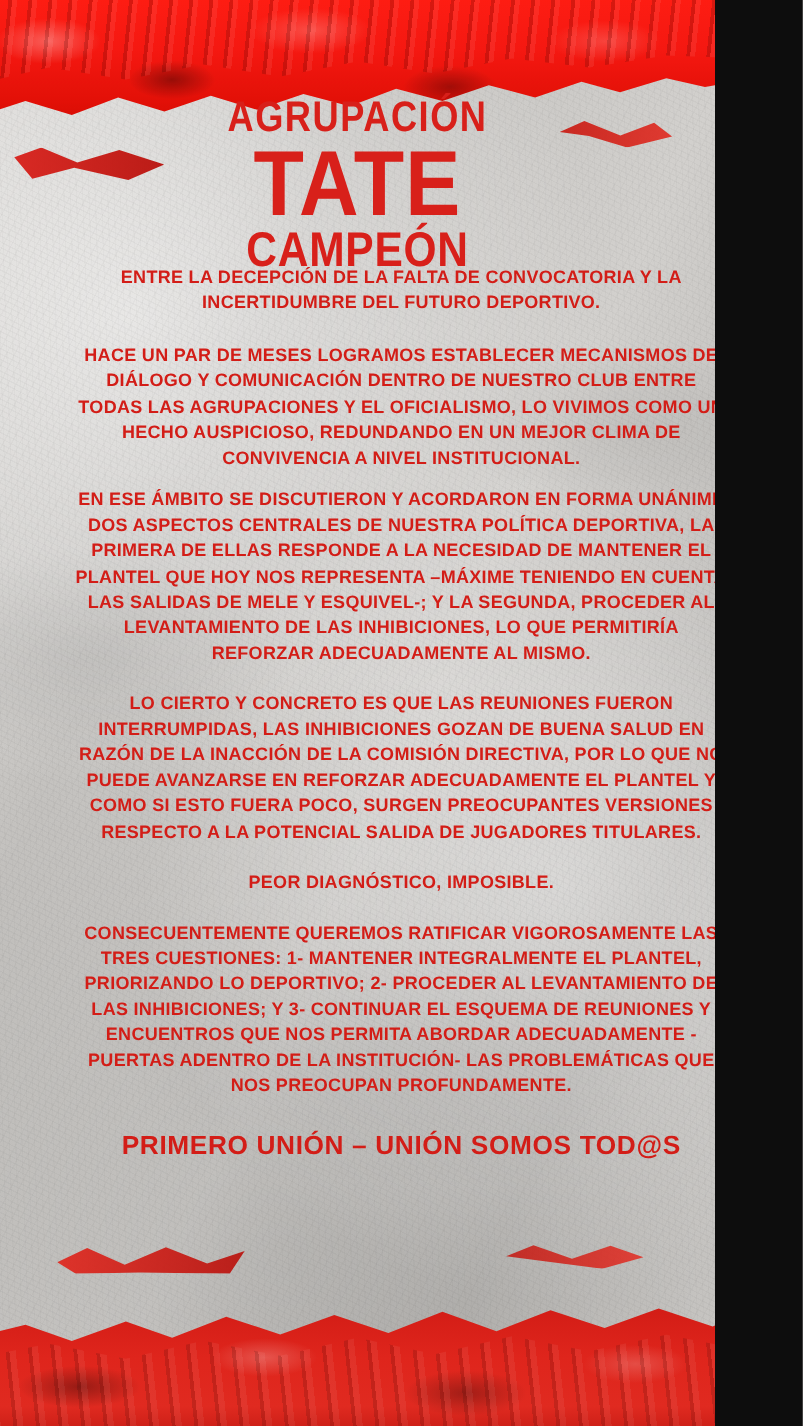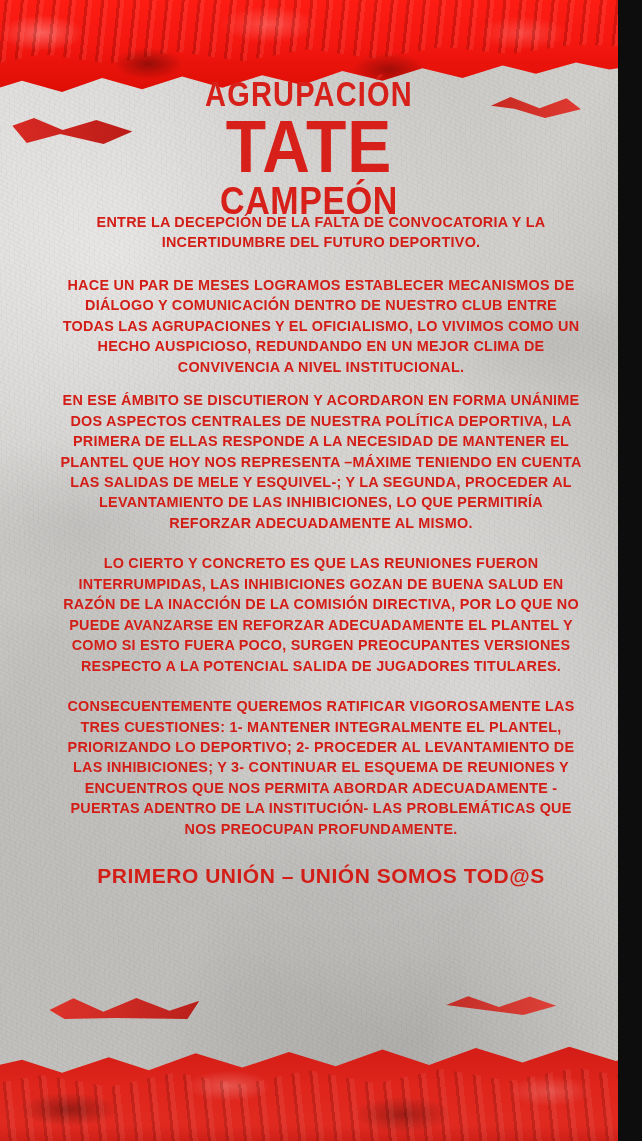--- a/index.html
+++ b/index.html
@@ -5,21 +5,21 @@
   html, body {
     margin: 0;
     padding: 0;
     background: #0d0d0d;
   }
   body {
     font-family: "Liberation Sans", sans-serif;
   }
   .poster {
     position: relative;
-    width: 618px;
+    width: 572px;
     height: 1141px;
     overflow: hidden;
     background: #c9c7c4;
   }
 
   
   .paper {
     position: absolute;
     inset: 0;
     background:
@@ -243,20 +243,21 @@
     <div class="logo-line-1">AGRUPACIÓN</div>
     <div class="logo-line-2">TATE</div>
     <div class="logo-line-3">CAMPEÓN</div>
   </div>
 
   <div class="content">
     <p class="para lead narrow">ENTRE LA DECEPCIÓN DE LA FALTA DE CONVOCATORIA Y LA INCERTIDUMBRE DEL FUTURO DEPORTIVO.</p>
     <p class="para tight">HACE UN PAR DE MESES LOGRAMOS ESTABLECER MECANISMOS DE DIÁLOGO Y COMUNICACIÓN DENTRO DE NUESTRO CLUB ENTRE TODAS LAS AGRUPACIONES Y EL OFICIALISMO, LO VIVIMOS COMO UN HECHO AUSPICIOSO, REDUNDANDO EN UN MEJOR CLIMA DE CONVIVENCIA A NIVEL INSTITUCIONAL.</p>
     <p class="para single">EN ESE ÁMBITO SE DISCUTIERON Y ACORDARON EN FORMA UNÁNIME DOS ASPECTOS CENTRALES DE NUESTRA POLÍTICA DEPORTIVA, LA PRIMERA DE ELLAS RESPONDE A LA NECESIDAD DE MANTENER EL PLANTEL QUE HOY NOS REPRESENTA –MÁXIME TENIENDO EN CUENTA LAS SALIDAS DE MELE Y ESQUIVEL-; Y LA SEGUNDA, PROCEDER AL LEVANTAMIENTO DE LAS INHIBICIONES, LO QUE PERMITIRÍA REFORZAR ADECUADAMENTE AL MISMO.</p>
     <p class="para single">LO CIERTO Y CONCRETO ES QUE LAS REUNIONES FUERON INTERRUMPIDAS, LAS INHIBICIONES GOZAN DE BUENA SALUD EN RAZÓN DE LA INACCIÓN DE LA COMISIÓN DIRECTIVA, POR LO QUE NO PUEDE AVANZARSE EN REFORZAR ADECUADAMENTE EL PLANTEL Y COMO SI ESTO FUERA POCO, SURGEN PREOCUPANTES VERSIONES RESPECTO A LA POTENCIAL SALIDA DE JUGADORES TITULARES.</p>
+    <p class="para short">PEOR DIAGNÓSTICO, IMPOSIBLE.</p>
     <p class="para">CONSECUENTEMENTE QUEREMOS RATIFICAR VIGOROSAMENTE LAS TRES CUESTIONES: 1- MANTENER INTEGRALMENTE EL PLANTEL, PRIORIZANDO LO DEPORTIVO; 2- PROCEDER AL LEVANTAMIENTO DE LAS INHIBICIONES; Y 3- CONTINUAR EL ESQUEMA DE REUNIONES Y ENCUENTROS QUE NOS PERMITA ABORDAR ADECUADAMENTE -PUERTAS ADENTRO DE LA INSTITUCIÓN- LAS PROBLEMÁTICAS QUE NOS PREOCUPAN PROFUNDAMENTE.</p>
     <p class="para closing">PRIMERO UNIÓN – UNIÓN SOMOS TOD@S</p>
   </div>
 
   <div class="bottom-flake-1"></div>
   <div class="bottom-flake-2"></div>
   <div class="bottom-band"></div>
   <div class="bottom-band-streaks"></div>
 
 </div>

